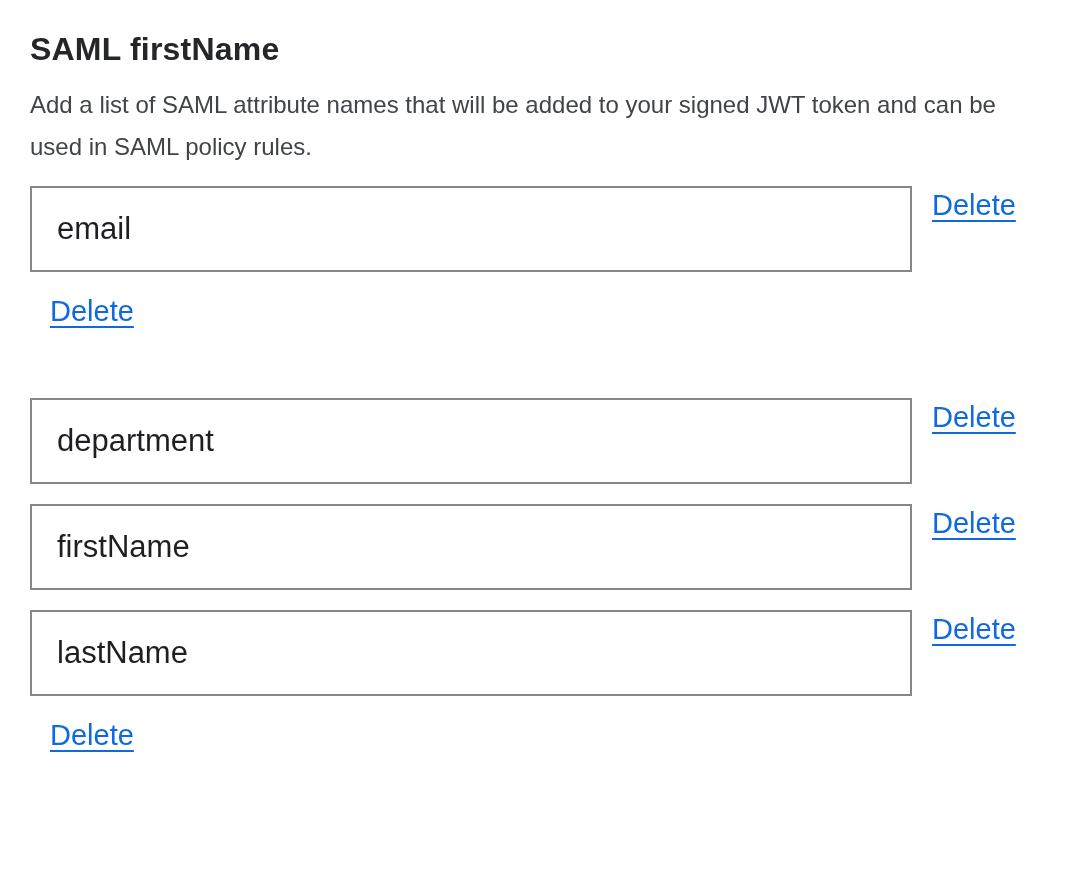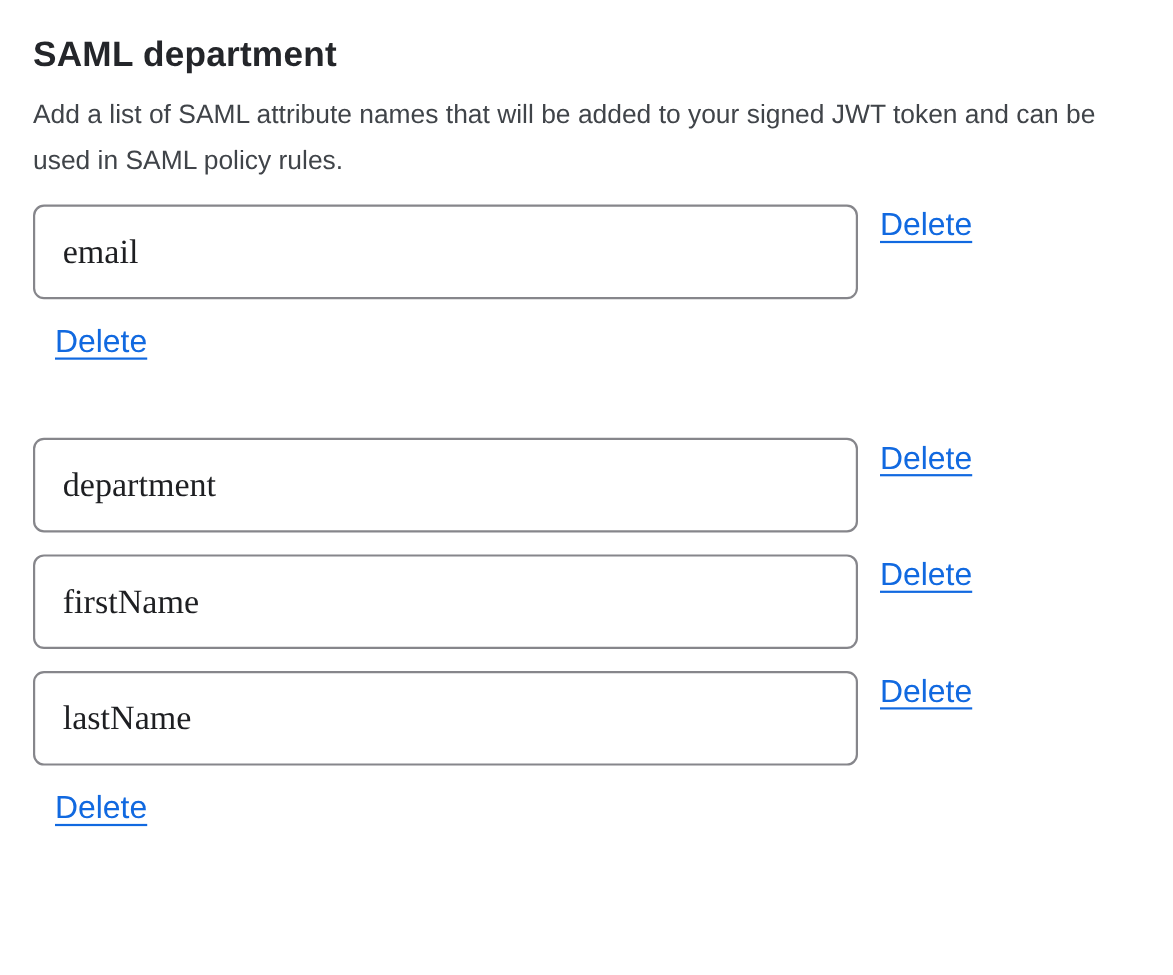--- a/index.html
+++ b/index.html
@@ -39,27 +39,27 @@
   .rows {
     margin-top: 18px;
   }
   .attr-row {
     display: flex;
     align-items: flex-start;
     margin-bottom: 20px;
     height: 86px;
   }
   .attr-input {
-    width: 750px;
+    width: 882px;
     height: 86px;
     border: 2px solid var(--input-border);
-    border-radius: 10px;
+    border-radius: 0;
     background: var(--background);
     padding: 0 24px 0 25px;
-    font-family: Liberation Serif, serif;
+    font-family: Liberation Sans, sans-serif;
     font-size: 31px;
     color: var(--input-text);
     outline: none;
   }
   a.delete-link {
     margin-left: 20px;
     margin-top: 2px;
     font-size: 29px;
     line-height: 34px;
     color: var(--link);
@@ -79,21 +79,21 @@
     text-decoration-thickness: 2px;
     text-underline-offset: 5px;
     cursor: pointer;
   }
 </style>
 </head>
 <body>
 
 <div class="page">
 
-  <h2 class="section-title">SAML department</h2>
+  <h2 class="section-title">SAML firstName</h2>
 
   <p class="section-desc">Add a list of SAML attribute names that will be added to your signed JWT token and can be used in SAML policy rules.</p>
 
   <div class="rows">
 
     <div class="attr-row">
       <input type="text" class="attr-input" value="email" style="">
       <a class="delete-link" href="#">Delete</a>
     </div>
 

